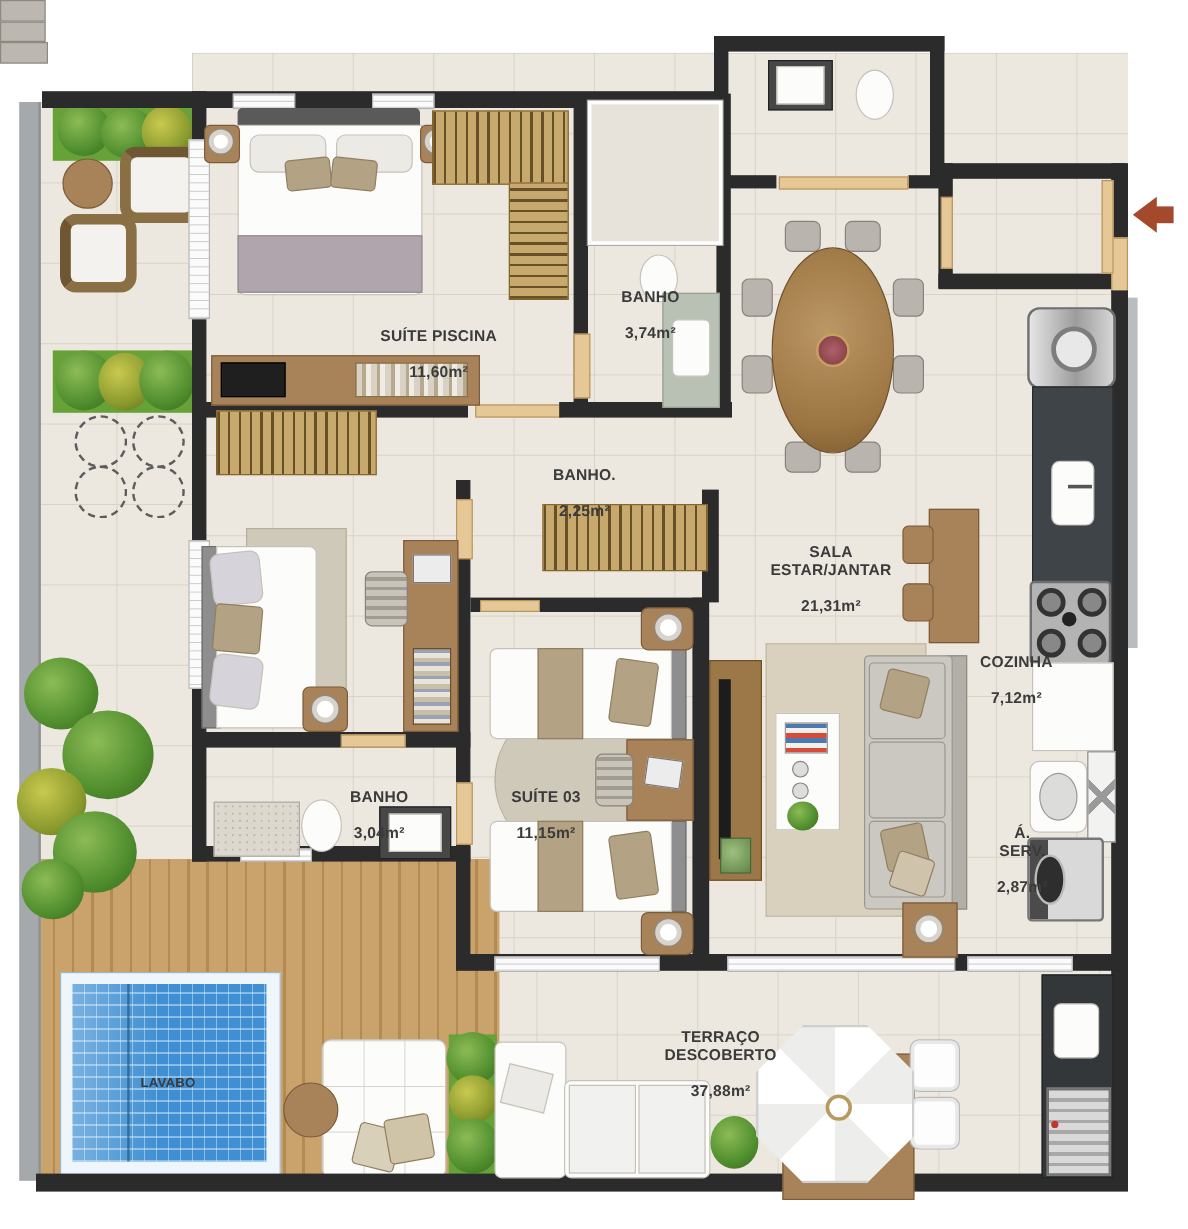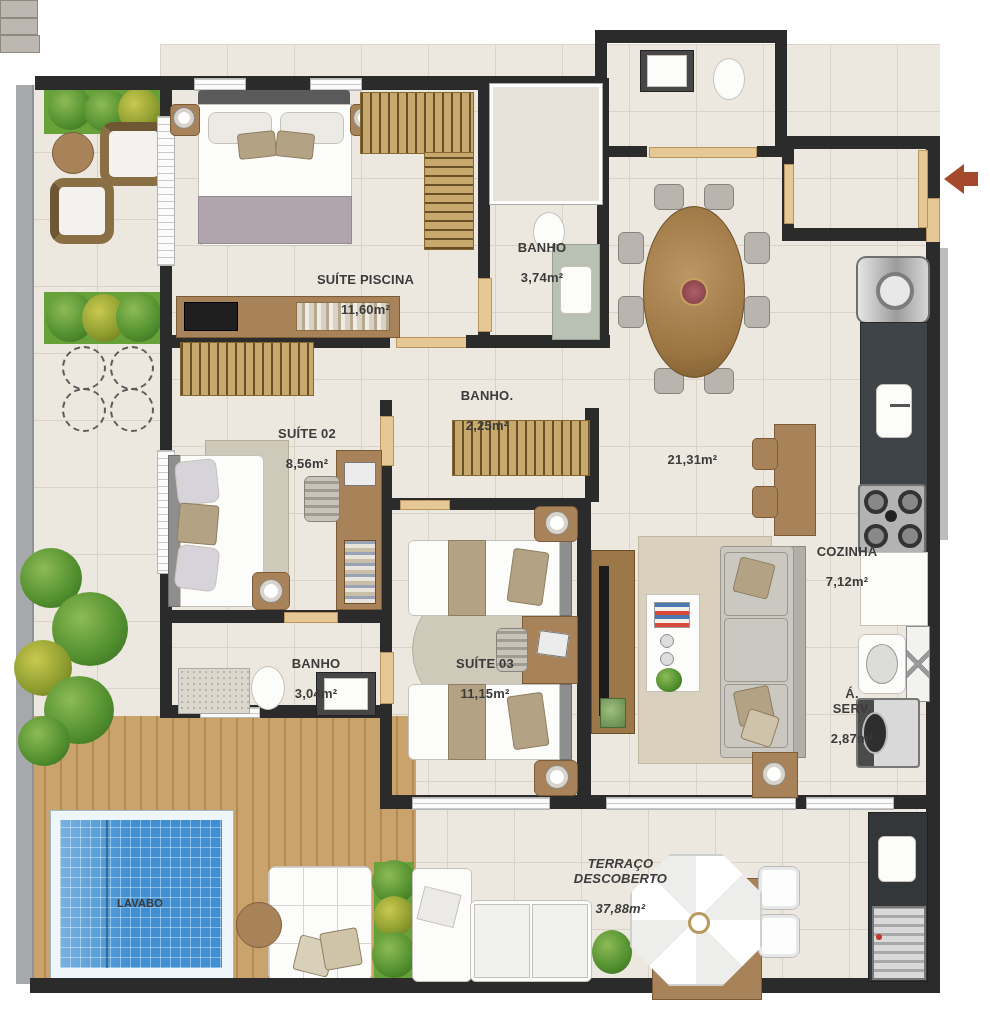--- a/index.html
+++ b/index.html
@@ -294,43 +294,41 @@
     <div class="area">11,60m²</div>
   </div>
   <div class="label" style="left:482px;top:226px;width:120px;">
     <div>BANHO</div>
     <div class="area">3,74m²</div>
   </div>
   <div class="label" style="left:427px;top:374px;width:120px;">
     <div>BANHO.</div>
     <div class="area">2,25m²</div>
   </div>
-  <div class="label" style="left:247px;top:412px;width:120px;">
-    <div>SUÍTE 02</div>
-    <div class="area">8,56m²</div>
-  </div>
   <div class="label" style="left:610px;top:438px;width:165px;">
+    <div>SALA
+ESTAR/JANTAR</div>
     <div class="area">21,31m²</div>
   </div>
   <div class="label" style="left:786px;top:530px;width:122px;">
     <div>COZINHA</div>
     <div class="area">7,12m²</div>
   </div>
   <div class="label" style="left:256px;top:642px;width:120px;">
     <div>BANHO</div>
     <div class="area">3,04m²</div>
   </div>
-  <div class="label" style="left:394px;top:642px;width:122px;padding-left:30px;">
+  <div class="label" style="left:394px;top:642px;width:122px;">
     <div>SUÍTE 03</div>
     <div class="area">11,15m²</div>
   </div>
   <div class="label" style="left:814px;top:672px;width:76px;">
     <div>Á.
 SERV.</div>
     <div class="area">2,87m²</div>
   </div>
-  <div class="label" style="left:538px;top:842px;width:165px;font-style:italic;">
+  <div class="label" style="left:518px;top:842px;width:165px;">
     <div>TERRAÇO
 DESCOBERTO</div>
     <div class="area">37,88m²</div>
   </div>
 
 </div>
 
 </body></html>

